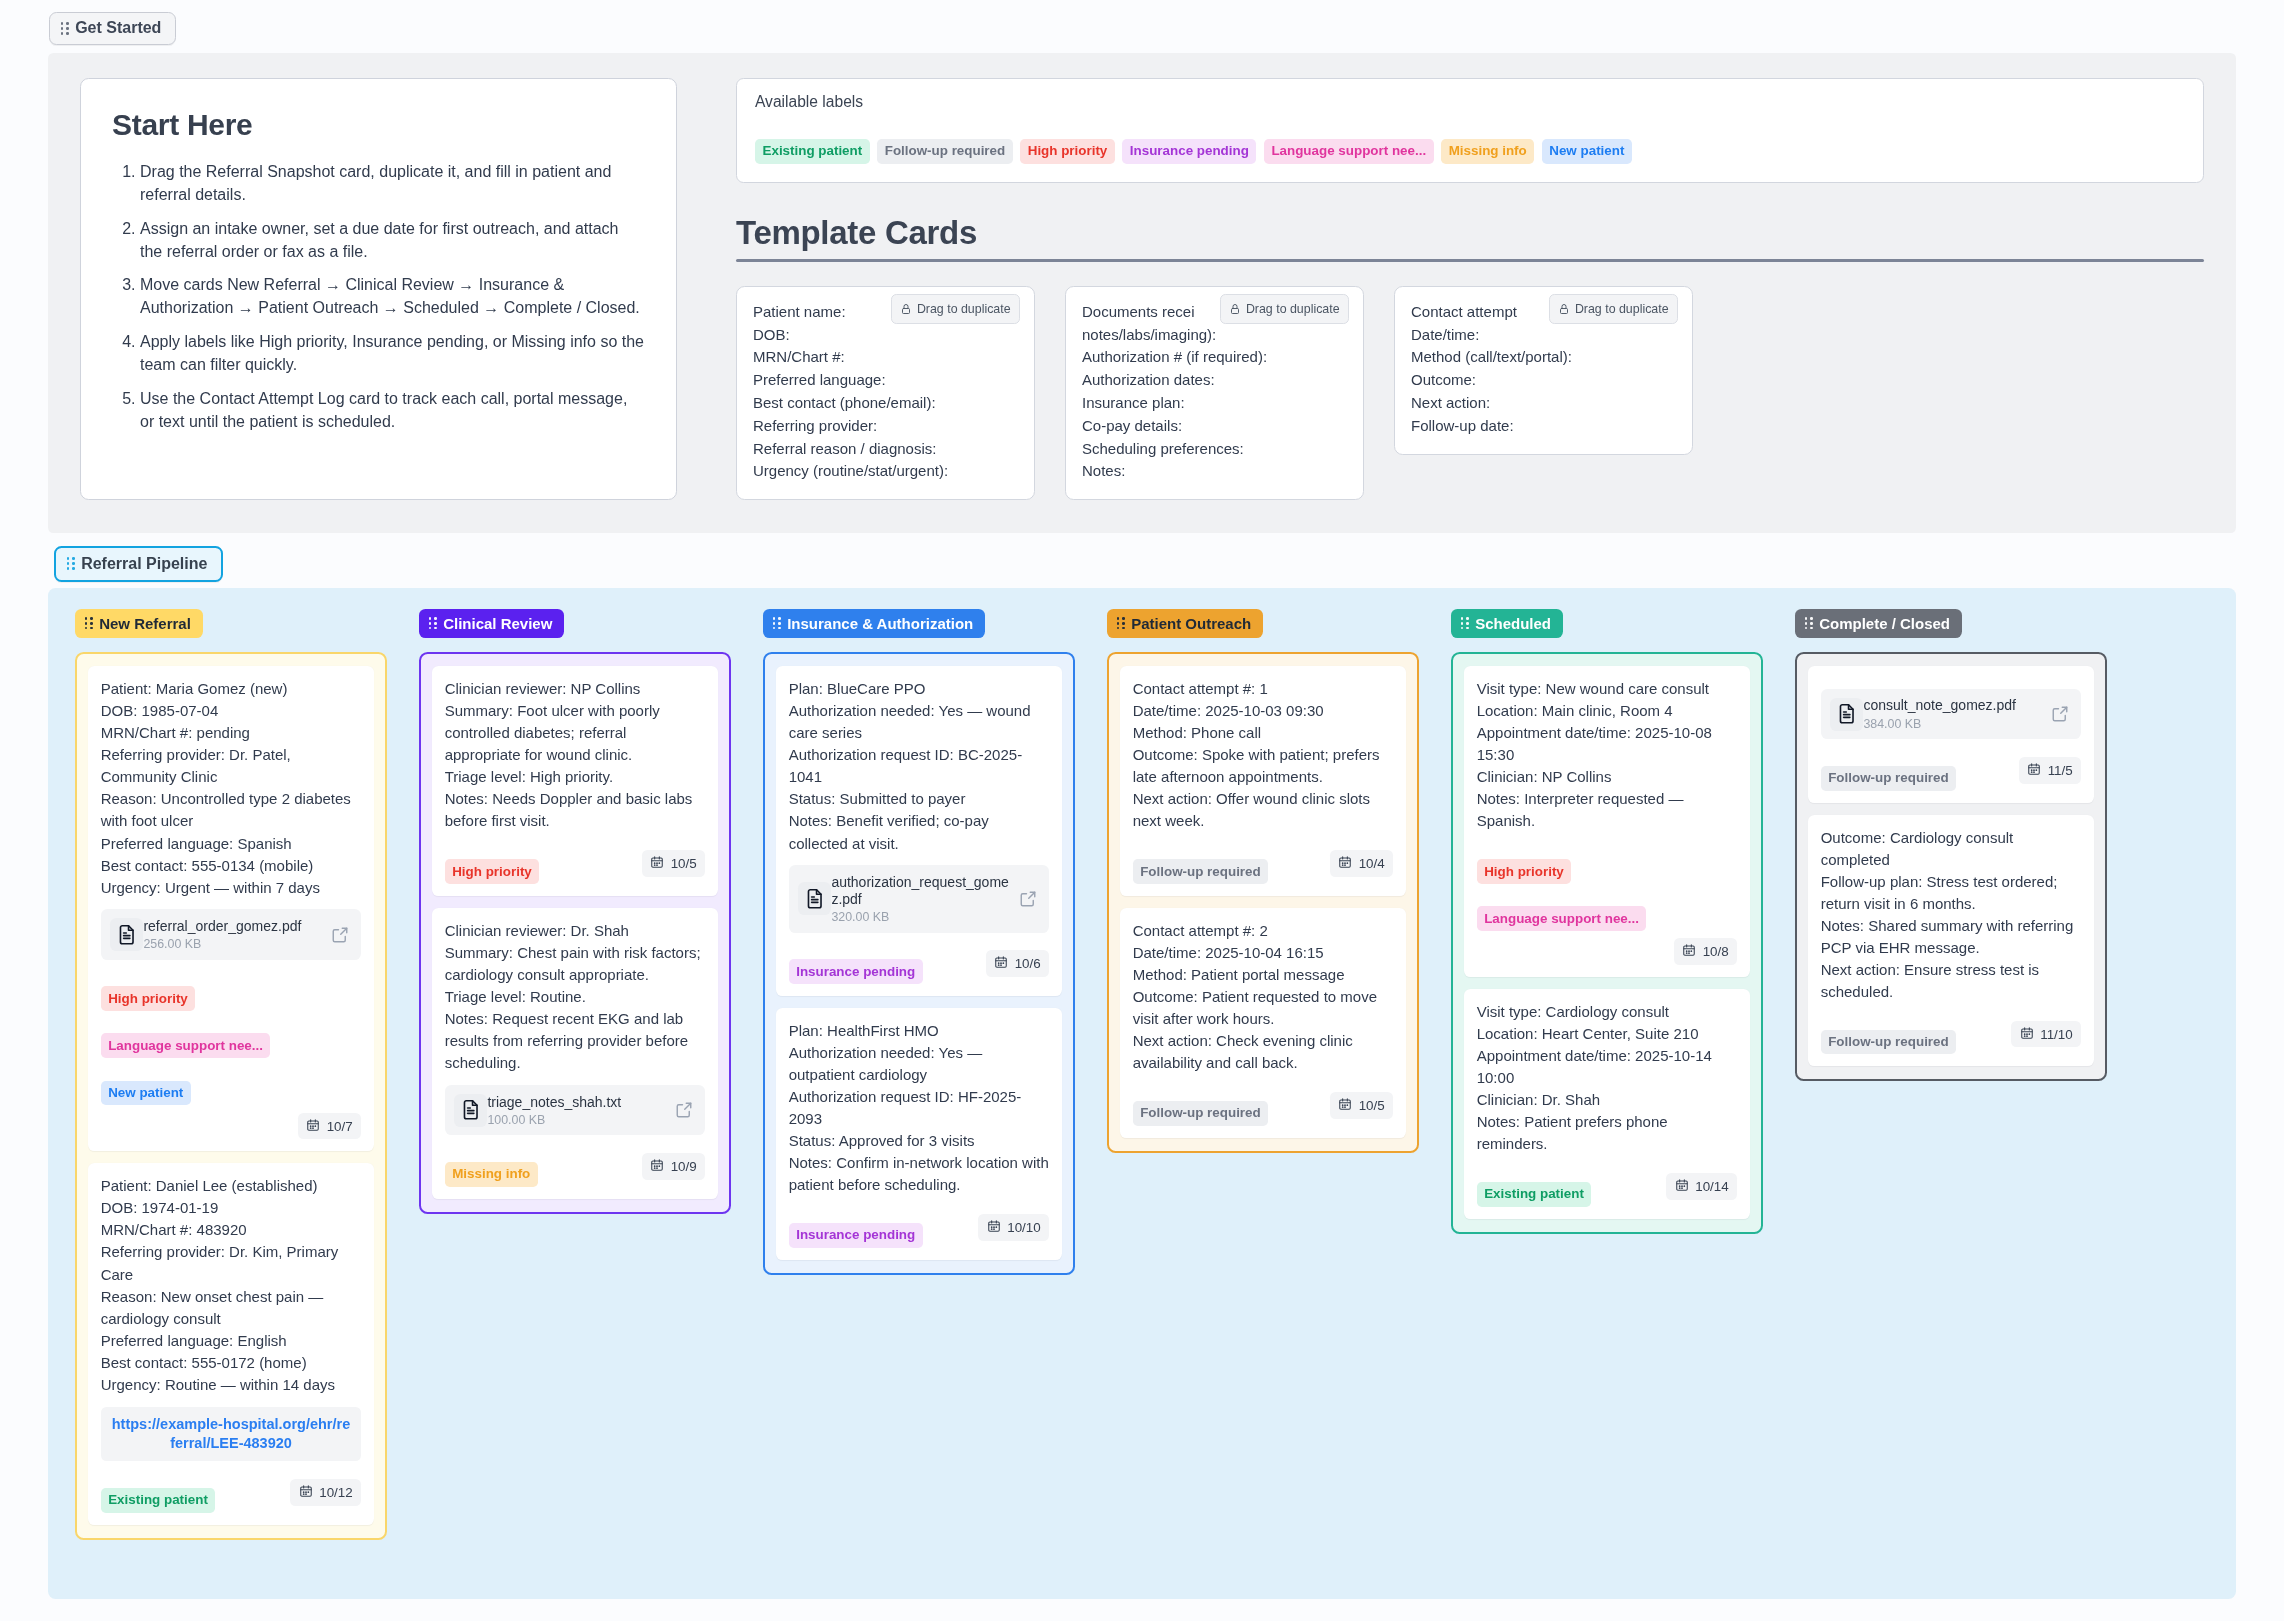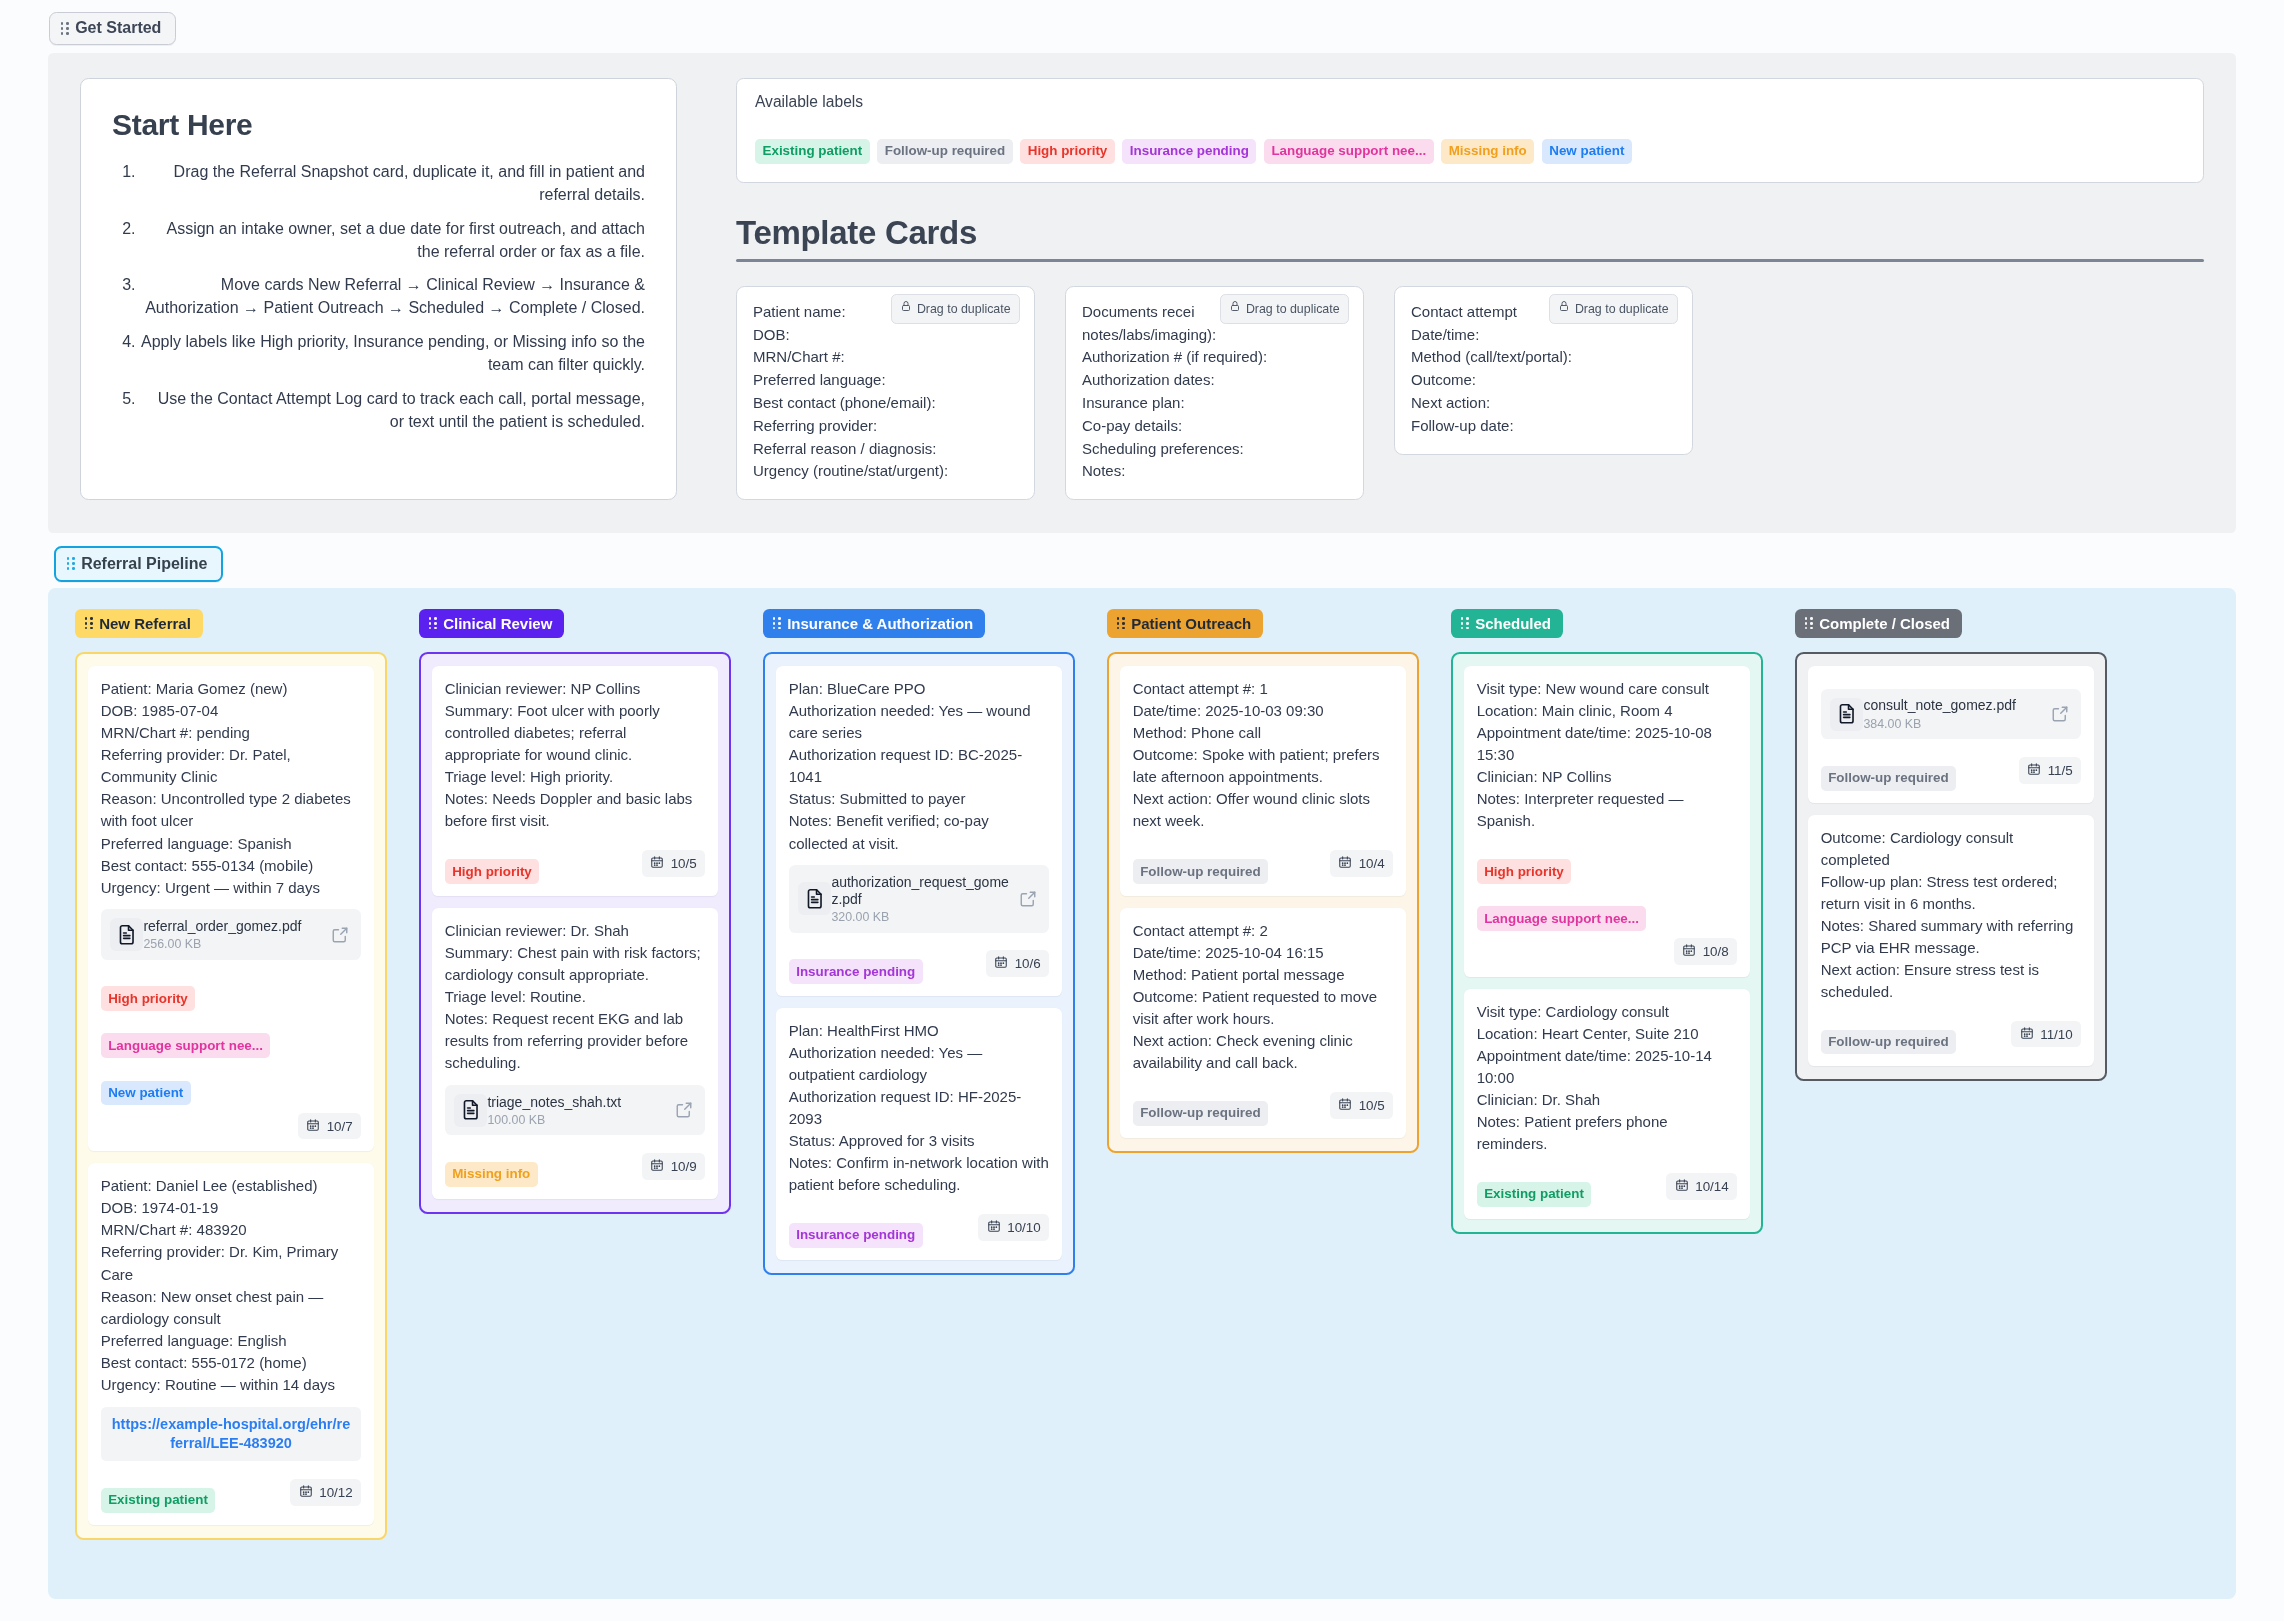--- a/index.html
+++ b/index.html
@@ -40,21 +40,21 @@
 
   .startcard {
     width: 597px; flex:none;
     background:#fff; border:1.6px solid #cfd3dc;
     border-radius:8.6px;
     padding: 29px 31px 30px 31px;
   }
   .startcard h1 {
     margin:0 0 18px 0; font-size: 30px; font-weight:800; letter-spacing:-0.3px; color:#37404f;
   }
-  .startcard ol { margin:0; padding-left: 28px; text-align: right; }
+  .startcard ol { margin:0; padding-left: 28px; }
   .startcard li { font-size: 16px; line-height: 1.44; margin-bottom: 10.7px; }
   .startcard li:last-child { margin-bottom:0; }
 
   .right-col { flex:1; display:flex; flex-direction:column; }
 
   .labels-box {
     background:#fff; border:1.6px solid #d2d6de; border-radius:7.5px;
     padding: 14px 18px 18px 18px;
   }
   .labels-title { font-size: 15.6px; color:#3b4453; margin-bottom: 12px; }
@@ -82,21 +82,21 @@
   .tmpl-card {
     position:relative;
     background:#fff; border:1.6px solid #d3d7df; border-radius:8.6px;
     padding: 14px 16px 16px 16px;
     font-size: 15px; line-height: 1.52;
     width: 299px; flex:none;
   }
   .tmpl-card .lines div { white-space:nowrap; overflow:hidden; }
   .dup-badge {
     position:absolute; top: 7.5px; left: 154px;
-    display:inline-flex; gap:5.4px;
+    display:inline-flex; align-items:center; gap:5.4px;
     background:#f3f4f6; border:1.1px solid #dcdfe5; border-radius:5.4px;
     padding: 4.3px 8.6px 4.8px 7.5px; font-size: 12.4px; color:#4b5563;
     white-space:nowrap;
   }
   .dup-badge svg { display:block; }
 
   
   .pipeline-wrap {
     margin: 6.4px 48px 0 48px;
     background:#dff0fa;

